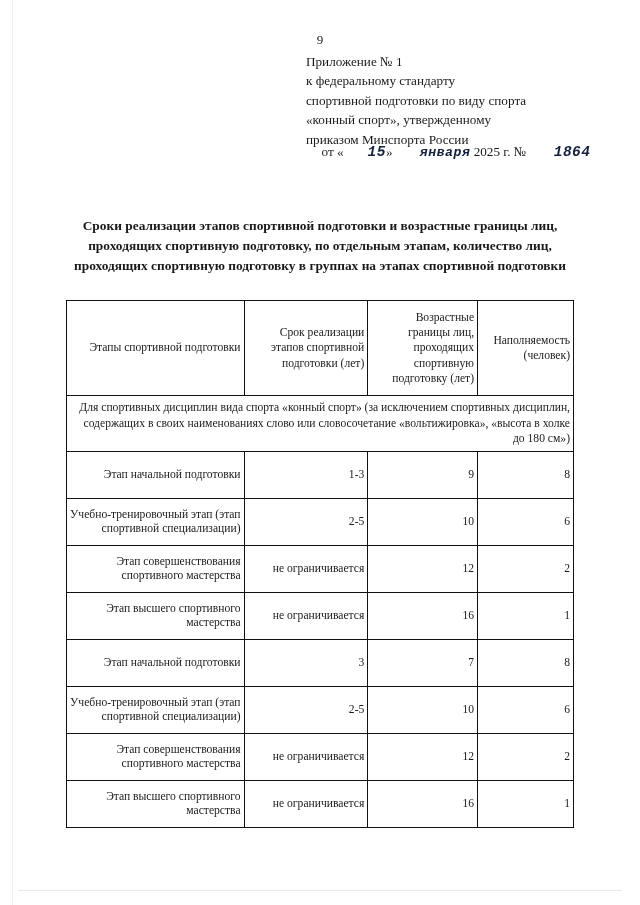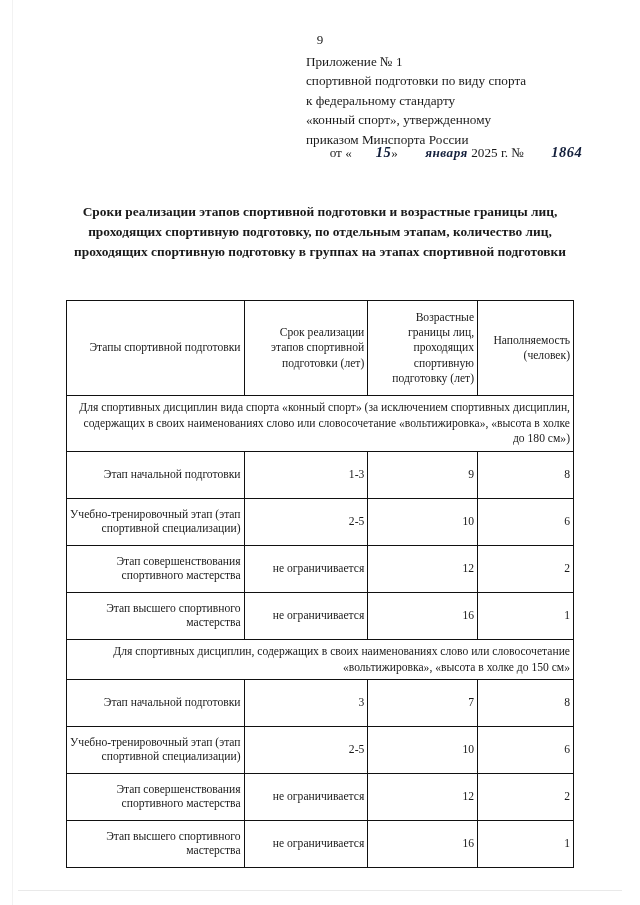--- a/index.html
+++ b/index.html
@@ -52,34 +52,34 @@
   .date-line {
     position: absolute;
     top: 144px;
     right: 34px;
     width: 300px;
     text-align: center;
     font-size: 13.2px;
     white-space: nowrap;
   }
   .hand {
-    font-family: Liberation Serif, serif;
+    font-family: Liberation Mono, monospace;
     font-style: italic;
     font-weight: bold;
     color: #14203c;
     letter-spacing: .5px;
     border-bottom: 0;
     margin-left: 24px;
   }
   .hand.num {
     font-size: 14.5px;
   }
   .doc-title {
     position: absolute;
-    top: 202px;
+    top: 216px;
     left: 60px;
     width: 520px;
     text-align: center;
     font-size: 13.4px;
     font-weight: bold;
     line-height: 1.5;
   }
   table.main {
     position: absolute;
     top: 300px;
@@ -128,22 +128,22 @@
 <body>
 
 <div class="page">
 
   <div class="scan-edge-left"></div>
 
   <div class="page-number">9</div>
 
   <div class="appendix-block">
     <div>Приложение № 1</div>
+    <div>к федеральному стандарту</div>
     <div>спортивной подготовки по виду спорта</div>
-    <div>к федеральному стандарту</div>
     <div>«конный спорт», утвержденному</div>
     <div>приказом Минспорта России</div>
   </div>
 
   <div class="date-line">
     <span>от «</span><span class="hand num">15</span><span>»</span>&nbsp;<span class="hand">января</span>&nbsp;<span>2025 г. №</span>&nbsp;<span class="hand num">1864</span>
   </div>
 
   <div class="doc-title">Сроки реализации этапов спортивной подготовки и возрастные границы лиц, проходящих спортивную подготовку, по отдельным этапам, количество лиц, проходящих спортивную подготовку в группах на этапах спортивной подготовки</div>
 
@@ -185,23 +185,20 @@
         <td>12</td>
         <td>2</td>
       </tr>
       <tr>
         <td class="rowlabel">Этап высшего спортивного мастерства</td>
         <td>не ограничивается</td>
         <td>16</td>
         <td>1</td>
       </tr>
 
-      <tr>
-        <td class="section" colspan="4">Для спортивных дисциплин, содержащих в своих наименованиях слово или словосочетание «вольтижировка», «высота в холке до 150 см»</td>
-      </tr>
 
       <tr>
         <td class="rowlabel">Этап начальной подготовки</td>
         <td>3</td>
         <td>7</td>
         <td>8</td>
       </tr>
       <tr>
         <td class="rowlabel">Учебно-тренировочный этап (этап спортивной специализации)</td>
         <td>2-5</td>

